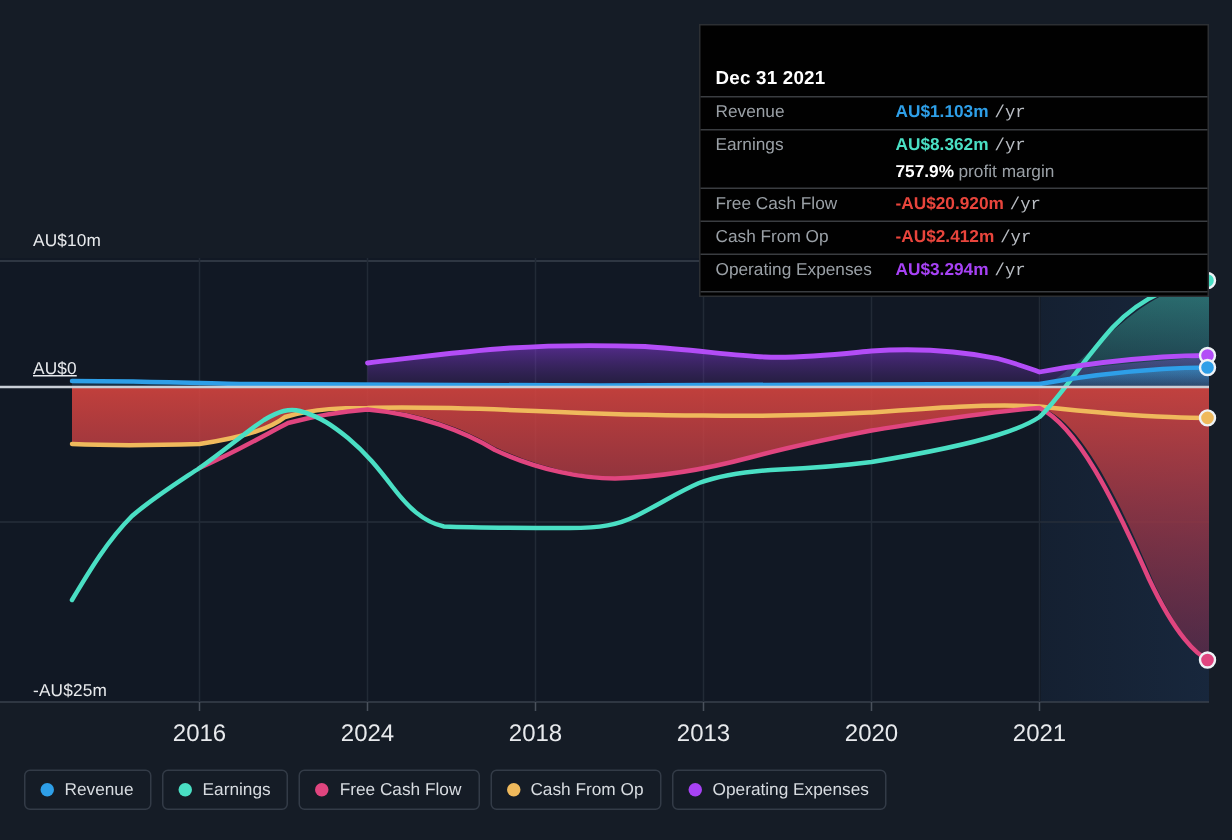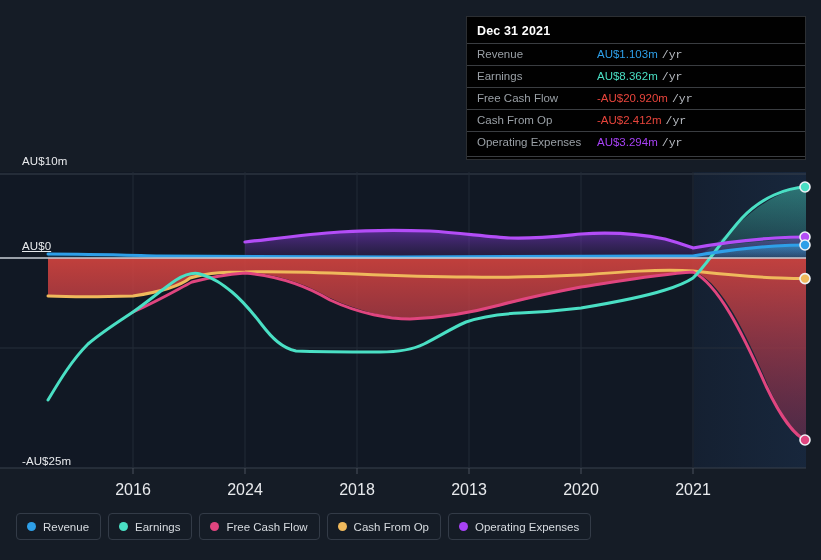--- a/index.html
+++ b/index.html
@@ -54,38 +54,39 @@
     background: #010101;
     border: 1px solid #2c2f33;
     padding: 6px 0 2px 0;
   }
   #tooltip-date {
     color: #ffffff;
     font-size: 12.5px;
     font-weight: bold;
     padding: 1px 10px 5px 10px;
     letter-spacing: .15px;
+    margin-top: 21px;
   }
   .tt-row {
     display: flex;
     align-items: baseline;
     padding: 3px 10px 3px 10px;
     border-top: 1px solid #3a3d41;
     font-size: 11.5px;
     line-height: 14px;
   }
   .tt-row.noline { border-top: none; padding-top: 0; }
   .tt-label {
     width: 120px;
     color: #9aa0a6;
     flex: 0 0 120px;
     white-space: nowrap;
   }
   .tt-value {
-    font-weight: normal;
+    font-weight: bold;
     white-space: nowrap;
   }
   .tt-unit {
     color: #b8bcc2;
     font-weight: normal;
     margin-left: 4px;
     font-family: Liberation Mono, monospace;
   }
   .tt-sub {
     color: #ffffff;
@@ -323,20 +324,25 @@
       <span class="tt-value" style="color:#2e9fe8">AU$1.103m</span>
       <span class="tt-unit">/yr</span>
     </div>
 
     <div class="tt-row">
       <span class="tt-label">Earnings</span>
       <span class="tt-value" style="color:#4adfc4">AU$8.362m</span>
       <span class="tt-unit">/yr</span>
     </div>
 
+    <div class="tt-row noline">
+      <span class="tt-label"></span>
+      <span class="tt-sub">757.9%</span>
+      <span class="tt-subunit">profit margin</span>
+    </div>
 
     <div class="tt-row">
       <span class="tt-label">Free Cash Flow</span>
       <span class="tt-value" style="color:#e8453c">-AU$20.920m</span>
       <span class="tt-unit">/yr</span>
     </div>
 
     <div class="tt-row">
       <span class="tt-label">Cash From Op</span>
       <span class="tt-value" style="color:#e8453c">-AU$2.412m</span>

